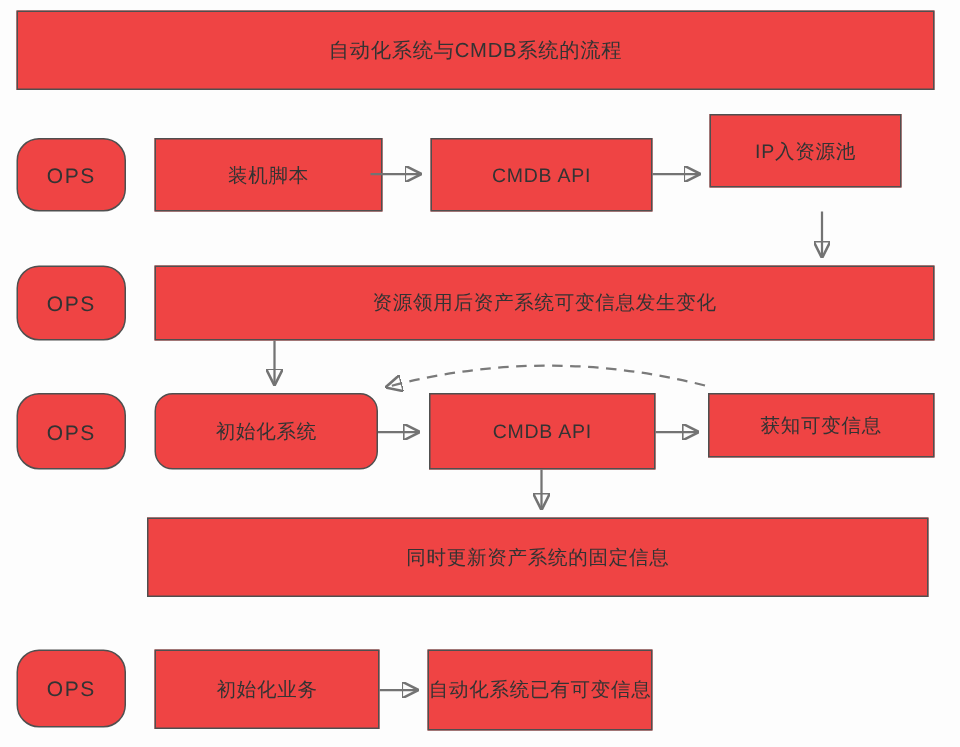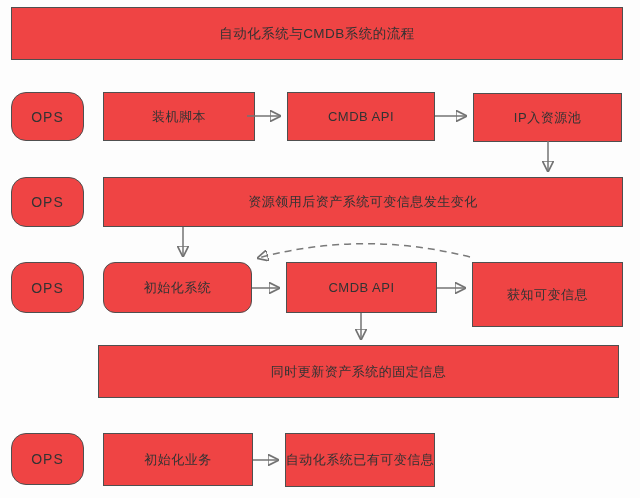--- a/index.html
+++ b/index.html
@@ -49,29 +49,29 @@
 </head>
 <body>
 
 <div class="canvas">
 
   <div class="node title" style="left:11px;top:7px;width:612px;height:53px;">自动化系统与CMDB系统的流程</div>
 
   <div class="node ops" style="left:11px;top:92px;width:73px;height:49px;">OPS</div>
   <div class="node" style="left:103px;top:92px;width:152px;height:49px;">装机脚本</div>
   <div class="node" style="left:287px;top:92px;width:148px;height:49px;">CMDB API</div>
-  <div class="node" style="left:473px;top:93px;width:149px;height:49px;">IP入资源池</div>
+  <div class="node" style="left:473px;top:76px;width:128px;height:49px;">IP入资源池</div>
 
   <div class="node ops" style="left:11px;top:177px;width:73px;height:50px;">OPS</div>
   <div class="node" style="left:103px;top:177px;width:520px;height:50px;text-align:center;">资源领用后资产系统可变信息发生变化</div>
 
   <div class="node ops" style="left:11px;top:262px;width:73px;height:51px;">OPS</div>
   <div class="node" style="left:103px;top:262px;width:149px;height:51px;border-radius:12px;">初始化系统</div>
   <div class="node" style="left:286px;top:262px;width:151px;height:51px;">CMDB API</div>
-  <div class="node" style="left:472px;top:262px;width:151px;height:65px;">获知可变信息</div>
+  <div class="node" style="left:472px;top:262px;width:151px;height:43px;">获知可变信息</div>
 
   <div class="node" style="left:98px;top:345px;width:521px;height:53px;">同时更新资产系统的固定信息</div>
 
   <div class="node ops" style="left:11px;top:433px;width:73px;height:52px;">OPS</div>
   <div class="node" style="left:103px;top:433px;width:150px;height:53px;">初始化业务</div>
   <div class="node" style="left:285px;top:433px;width:150px;height:54px;">自动化系统已有可变信息</div>
 
   <svg class="arrows" viewBox="0 0 640 498" xmlns="http://www.w3.org/2000/svg">
     <defs>
       <marker id="arrow" viewBox="0 0 10 10" refX="9" refY="5" markerWidth="7.5" markerHeight="7.5" orient="auto-start-reverse">

